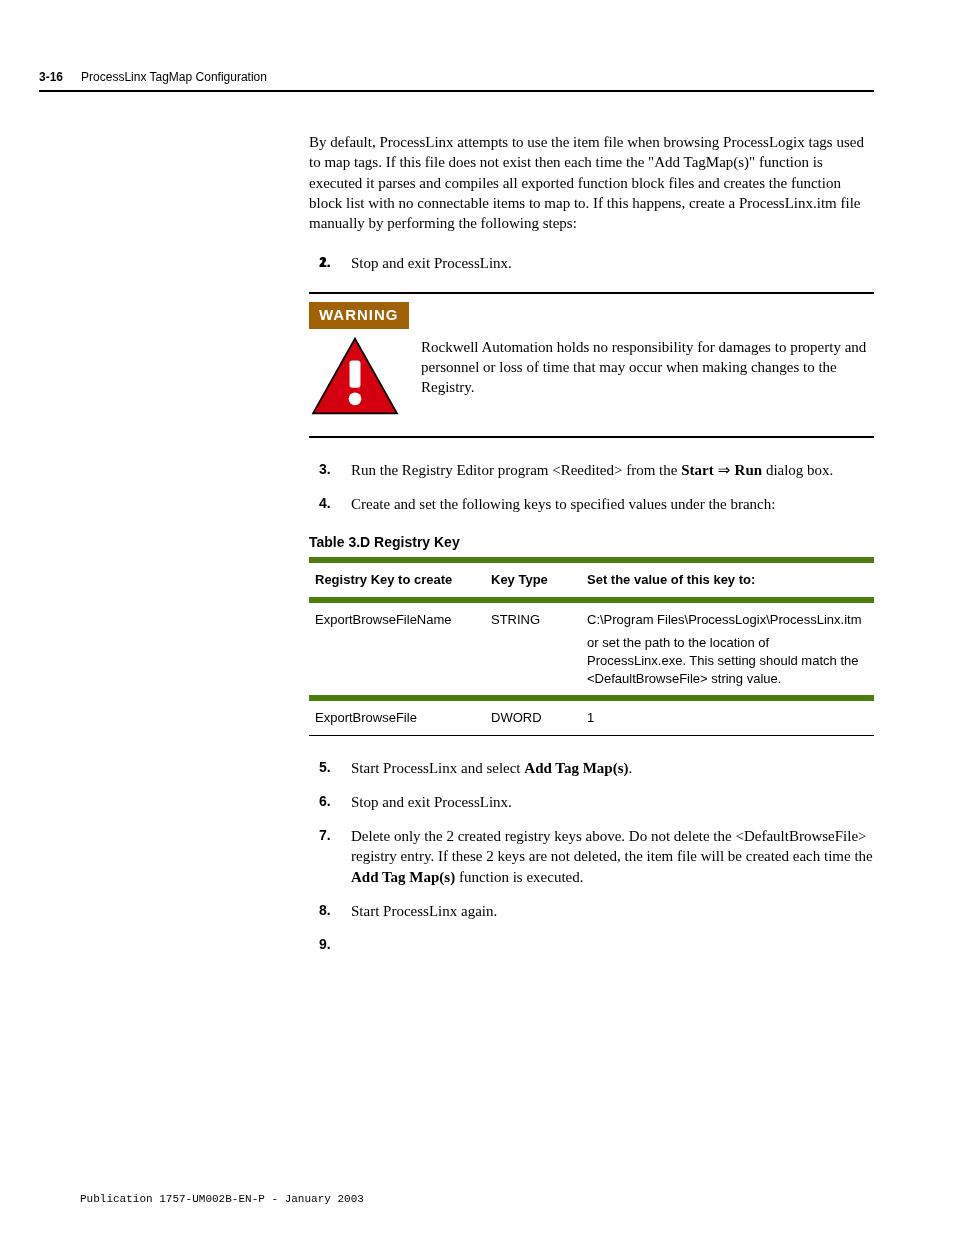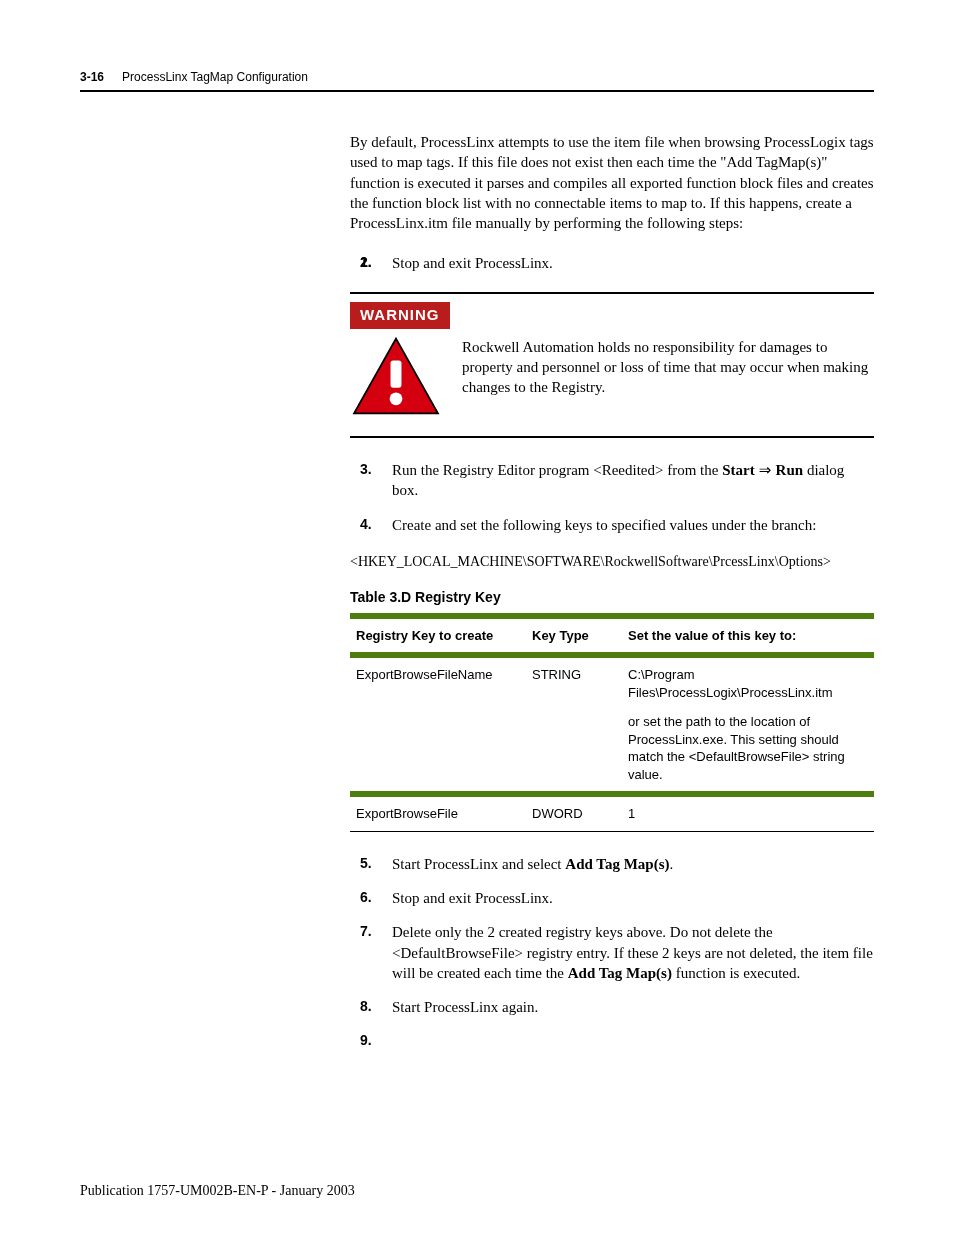--- a/index.html
+++ b/index.html
@@ -8,21 +8,21 @@
     padding: 0;
     background: #fff;
     font-family: Georgia, 'Times New Roman', serif;
     color: #000;
     width: 954px;
     height: 1235px;
     position: relative;
     box-sizing: border-box;
   }
   .page {
-    padding: 70px 80px 40px 80px;
+    padding: 70px 80px 40px 39px;
     box-sizing: border-box;
     height: 100%;
     position: relative;
   }
   .header-line {
     display: flex;
     align-items: baseline;
     font-family: Arial, Helvetica, sans-serif;
     font-size: 12px;
     color: #000;
@@ -67,21 +67,21 @@
     font-family: Arial, sans-serif;
   }
   .warning-box {
     border-top: 2px solid #000;
     border-bottom: 2px solid #000;
     padding: 8px 0 14px 0;
     margin: 0 0 22px 0;
   }
   .warn-label {
     display: inline-block;
-    background: #b91c1c;
+    background: #a16207;
     color: #fff;
     font-family: Arial, Helvetica, sans-serif;
     font-weight: bold;
     font-size: 15px;
     padding: 3px 10px 4px 10px;
     letter-spacing: 1px;
   }
   .warn-body {
     display: flex;
     align-items: flex-start;
@@ -118,31 +118,31 @@
     border-top: 6px solid #4d7c0f;
     border-bottom: 1px solid #000;
     padding: 8px 10px 8px 6px;
     text-align: left;
     vertical-align: top;
   }
   table.regtable th {
     font-weight: bold;
   }
   table.regtable .sub {
-    margin-top: 12px;
+    margin-top: 6px;
     line-height: 1.35;
   }
   .col1 { width: 160px; }
   .col2 { width: 80px; }
   .footer {
     position: absolute;
     left: 80px;
-    bottom: 36px;
-    font-family: Liberation Serif, serif;
-    font-size: 14px;
+    bottom: 30px;
+    font-family: Liberation Mono, monospace;
+    font-size: 11px;
     color: #000;
   }
   b, strong { font-weight: bold; }
 </style>
 </head>
 <body>
 
 <div class="page">
   <div class="header-line">
     <span class="page-num">3-16</span>
@@ -184,21 +184,20 @@
         <span>
           <span>Run the Registry Editor program &lt;Reedited&gt; from the </span><b>Start</b><span class="arrow"> ⇒ </span><b>Run</b><span> dialog box.</span>
         </span>
       </li>
       <li>
         <span class="marker">4.</span>
         <span>Create and set the following keys to specified values under the branch:</span>
       </li>
     </ol>
 
-    <div class="regpath">&lt;HKEY_LOCAL_MACHINE\SOFTWARE\RockwellSoftware\PrcessLinx\Options&gt;</div>
 
     <div class="table-caption">Table 3.D Registry Key</div>
     <table class="regtable">
       <thead>
         <tr>
           <th class="col1">Registry Key to create</th>
           <th class="col2">Key Type</th>
           <th>Set the value of this key to:</th>
         </tr>
       </thead>

